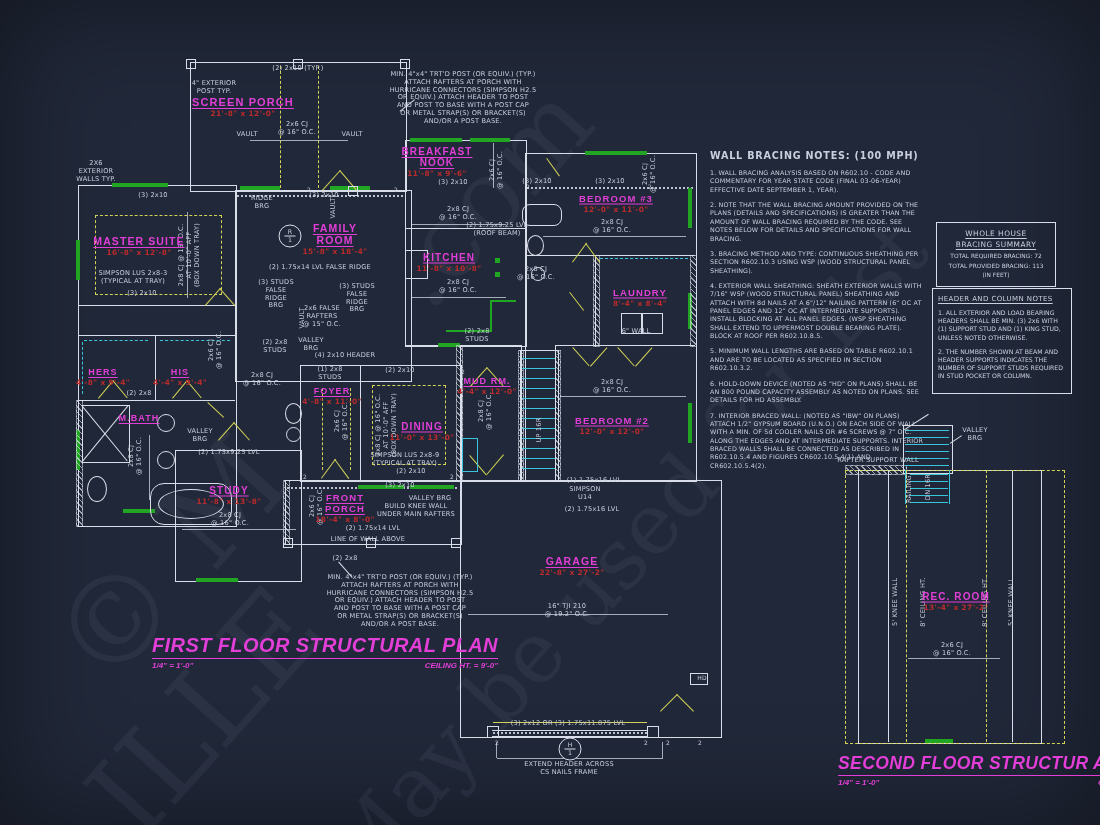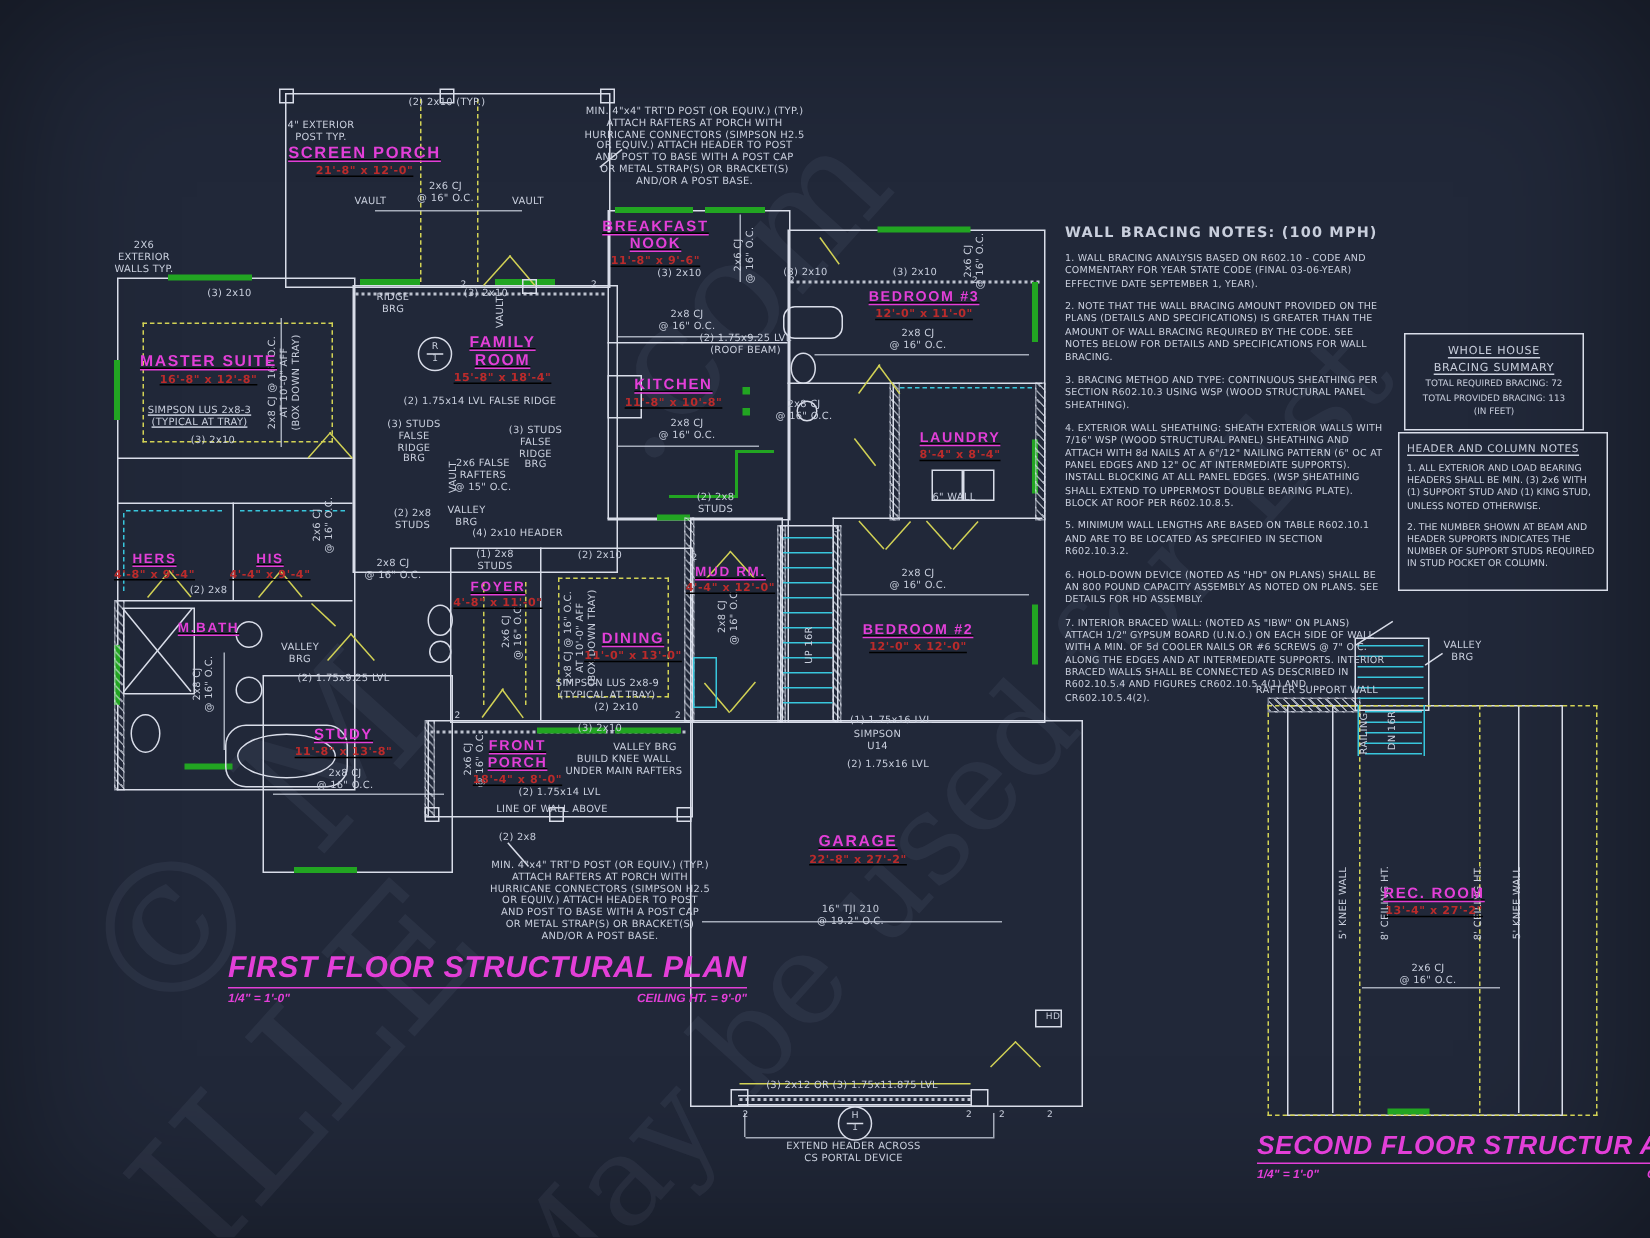--- a/index.html
+++ b/index.html
@@ -21,21 +21,21 @@
   .ydash-v{position:absolute;width:0;border-left:1px dashed var(--yellow);}
   .drect{position:absolute;border:1px dashed var(--yellow);}
   .cdash-h{position:absolute;height:0;border-top:1px dashed var(--cyan);}
   .cdash-v{position:absolute;width:0;border-left:1px dashed var(--cyan);}
   .fix{position:absolute;border:1px solid var(--line);}
   .cfix{position:absolute;border:1px solid var(--cyan);}
   .ann{position:absolute;font-size:6.6px;line-height:1.18;color:var(--text);letter-spacing:.2px;
        text-align:center;white-space:pre-line;transform:translate(-50%,-50%);}
   .ann.rot{transform:translate(-50%,-50%) rotate(-90deg);}
   .ann.t{font-size:6px;}
-  .room{position:absolute;transform:translate(-50%,-50%);text-align:center;white-space:pre-line;z-index:4;text-decoration:underline;}
+  .room{position:absolute;transform:translate(-50%,-50%);text-align:center;white-space:pre-line;z-index:4;}
   .room .nm{font-weight:700;letter-spacing:1.1px;color:var(--pink);text-decoration:underline;
             text-underline-offset:2px;font-family:"Liberation Sans",sans-serif;}
   .room .dm{font-size:7.4px;color:var(--red);letter-spacing:.4px;margin-top:1px;font-weight:700;}
   .marker{position:absolute;transform:translate(-50%,-50%);width:21px;height:21px;border:1px solid var(--line);
           border-radius:50%;color:var(--text);font-size:6.3px;display:flex;flex-direction:column;
           align-items:center;justify-content:center;line-height:1.1;background:var(--bg);}
   .marker b{font-weight:400;border-bottom:1px solid var(--line);padding:0 3px;}
   .notes{position:absolute;left:710px;top:150px;width:216px;color:var(--text);z-index:3;}
   .notes h3{font-size:9.6px;font-weight:700;letter-spacing:.8px;margin:0 0 8px 0;}
   .notes p{font-size:6.35px;line-height:1.32;letter-spacing:.15px;margin:0 0 7px 0;}
@@ -288,21 +288,21 @@
       <div class="ann" style="left: 262px; top: 203px;">RIDGE
 BRG</div>
       <div class="ann" style="left: 324px; top: 196px;">(3) 2x10</div>
       <div class="ann" style="left: 453px; top: 183px;">(3) 2x10</div>
       <div class="ann" style="left: 153px; top: 196px;">(3) 2x10</div>
       <div class="ann" style="left: 537px; top: 182px;">(3) 2x10</div>
       <div class="ann" style="left: 610px; top: 182px;">(3) 2x10</div>
       <div class="ann rot" style="left: 190px; top: 255px;">2x8 CJ @ 16" O.C.
 AT 10'-0" AFF
 (BOX DOWN TRAY)</div>
-      <div class="ann" style="left: 133px; top: 278px; text-decoration: underline;">SIMPSON LUS 2x8-3
+      <div class="ann" style="left: 133px; top: 278px;">SIMPSON LUS 2x8-3
 (TYPICAL AT TRAY)</div>
       <div class="ann" style="left: 142px; top: 294px;">(3) 2x10</div>
       <div class="ann" style="left: 276px; top: 295px;">(3) STUDS
 FALSE
 RIDGE
 BRG</div>
       <div class="ann" style="left: 357px; top: 299px;">(3) STUDS
 FALSE
 RIDGE
 BRG</div>
@@ -372,21 +372,21 @@
 @ 16" O.C.</div>
       <div class="ann rot" style="left: 216px; top: 350px;">2x6 CJ
 @ 16" O.C.</div>
       <div class="ann" style="left: 262px; top: 380px;">2x8 CJ
 @ 16" O.C.</div>
       <div class="ann" style="left: 139px; top: 394px;">(2) 2x8</div>
       <div class="ann" style="left: 567px; top: 611px;">16" TJI 210
 @ 19.2" O.C.</div>
       <div class="ann" style="left: 568px; top: 724px;">(3) 2x12 OR (3) 1.75x11.875 LVL</div>
       <div class="ann" style="left: 569px; top: 769px;">EXTEND HEADER ACROSS
-CS PORTAL DEVICE</div>
+CS NAILS FRAME</div>
       <div class="ann t" style="left: 702px; top: 678px;">HD</div>
       <div class="ann" style="left: 878px; top: 461px;">RAFTER SUPPORT WALL</div>
       <div class="ann" style="left: 975px; top: 435px;">VALLEY
 BRG</div>
       <div class="ann rot" style="left: 910px; top: 489px;">RAILING</div>
       <div class="ann rot" style="left: 929px; top: 487px;">DN 16R</div>
       <div class="ann rot" style="left: 896px; top: 602px;">5' KNEE WALL</div>
       <div class="ann rot" style="left: 1012px; top: 602px;">5' KNEE WALL</div>
       <div class="ann rot" style="left: 924px; top: 602px;">8' CEILING HT.</div>
       <div class="ann rot" style="left: 986px; top: 602px;">8' CEILING HT.</div>

